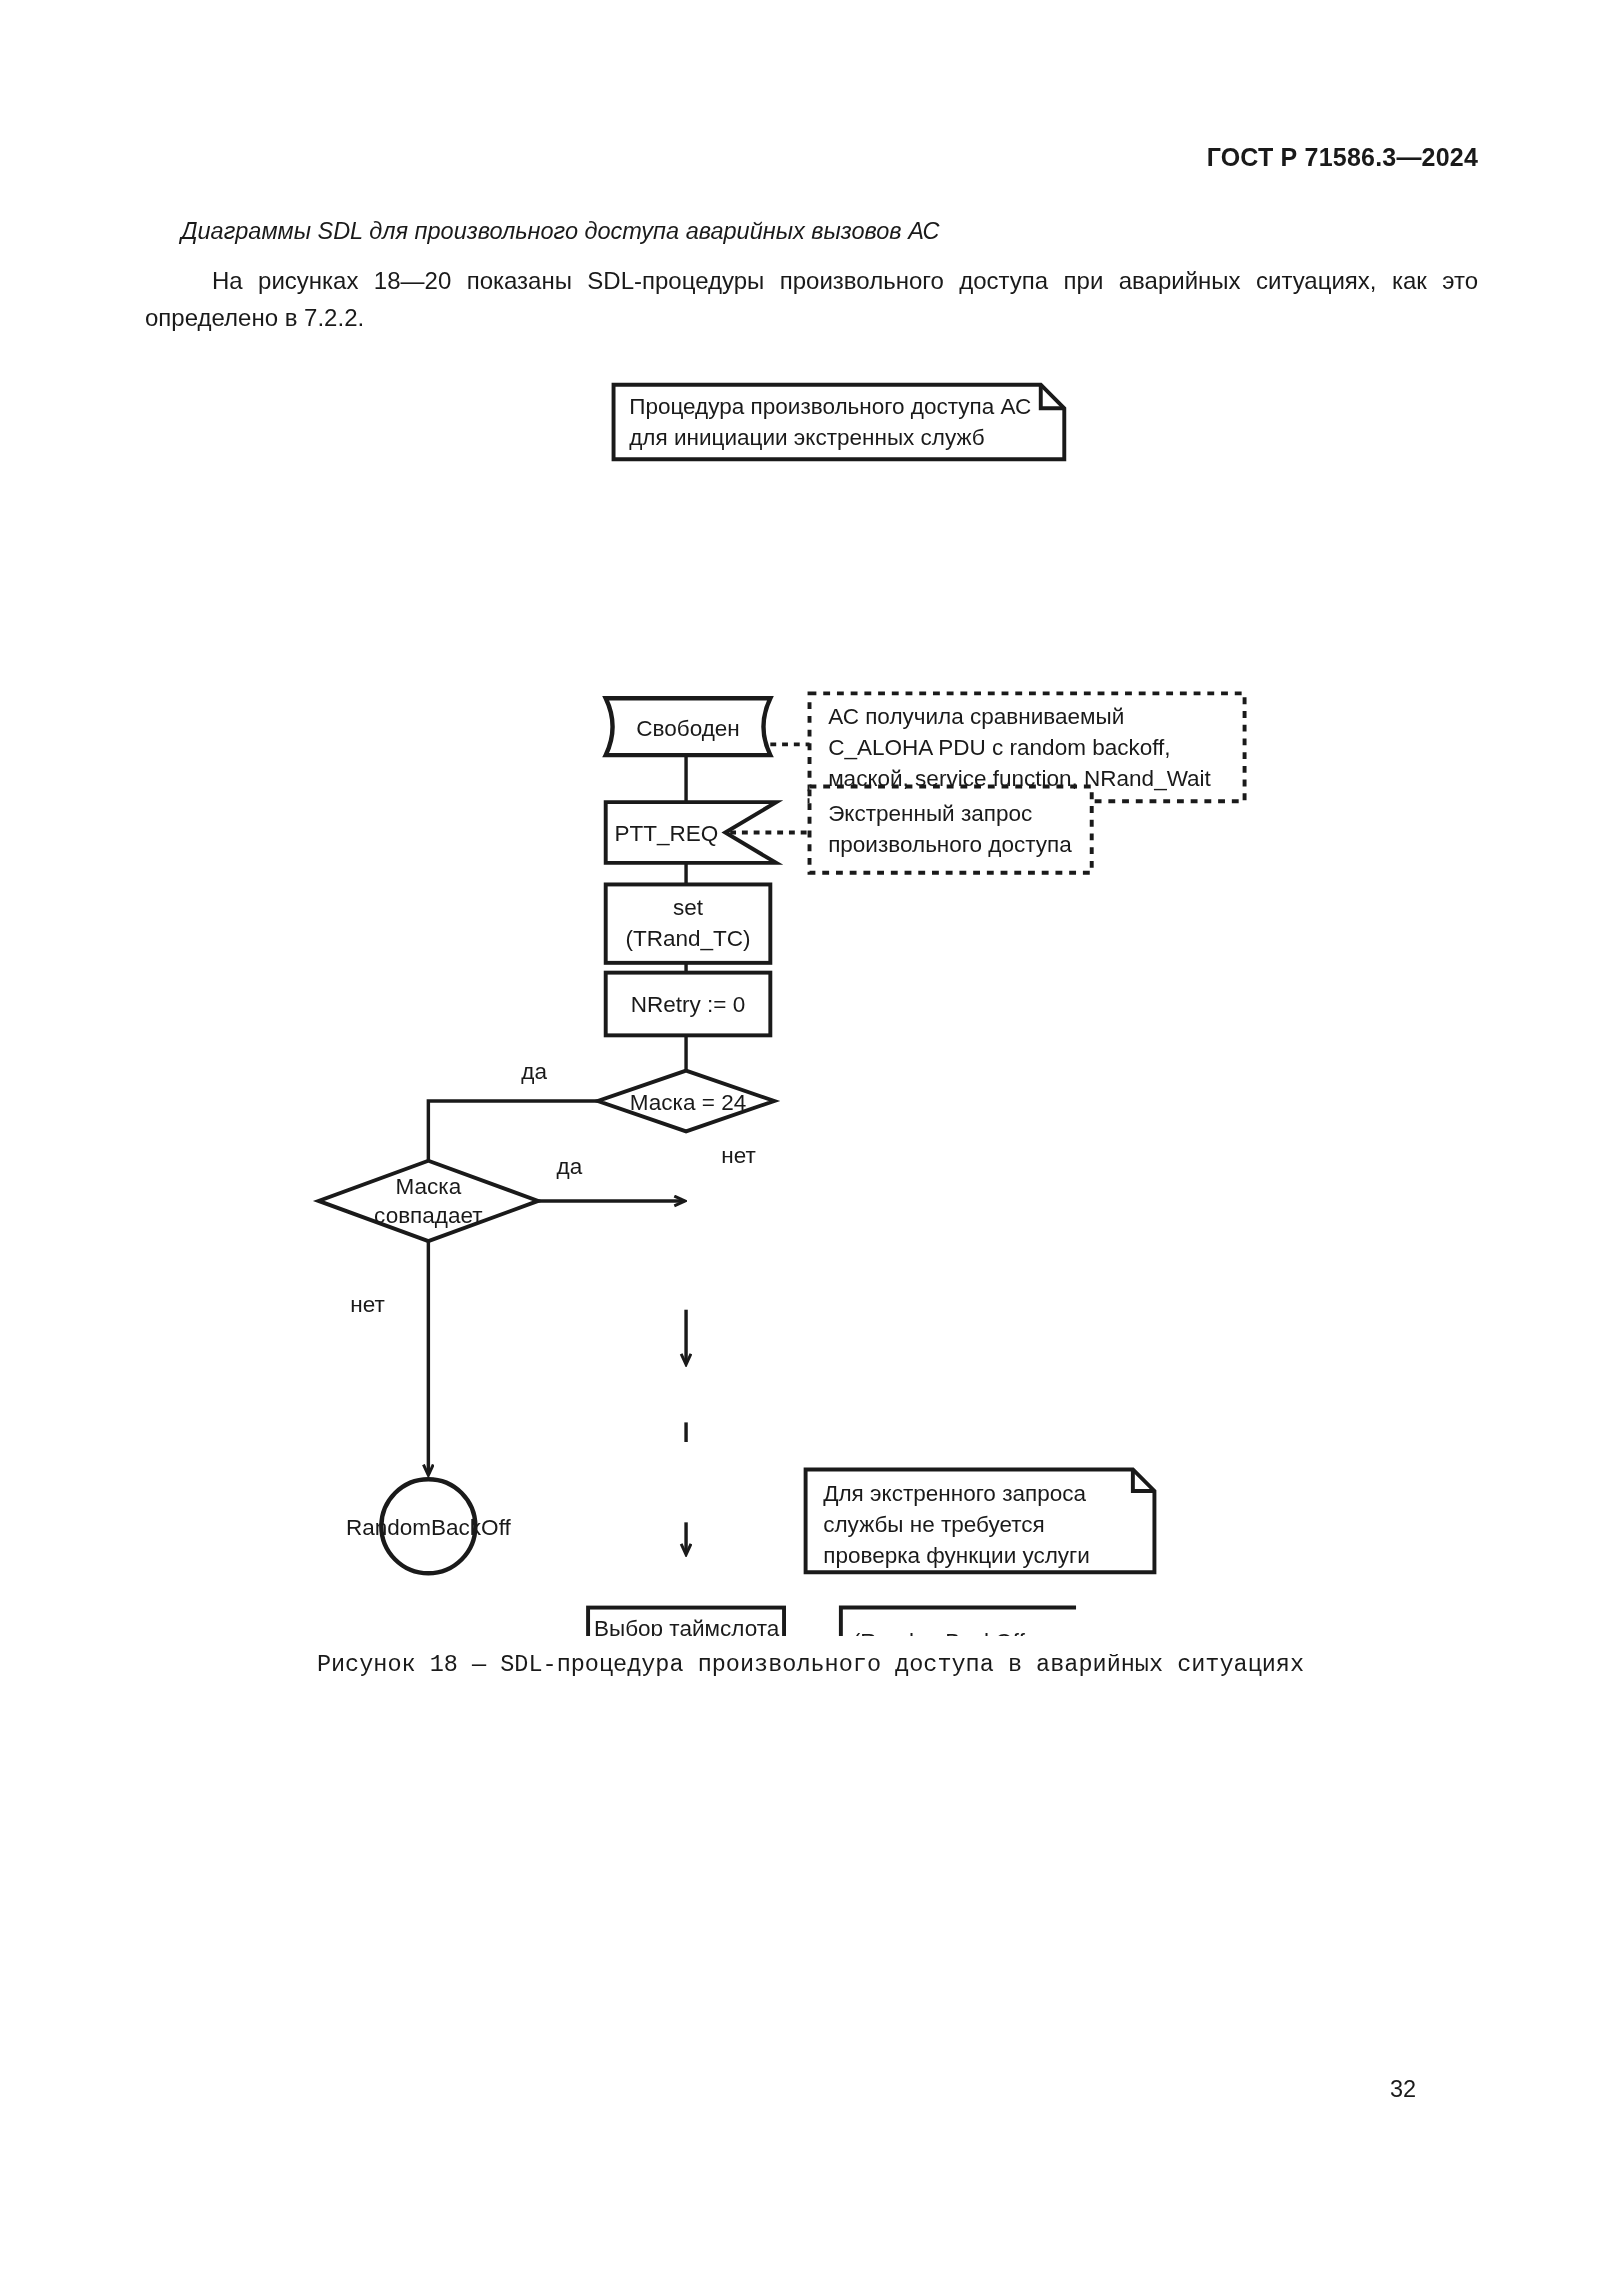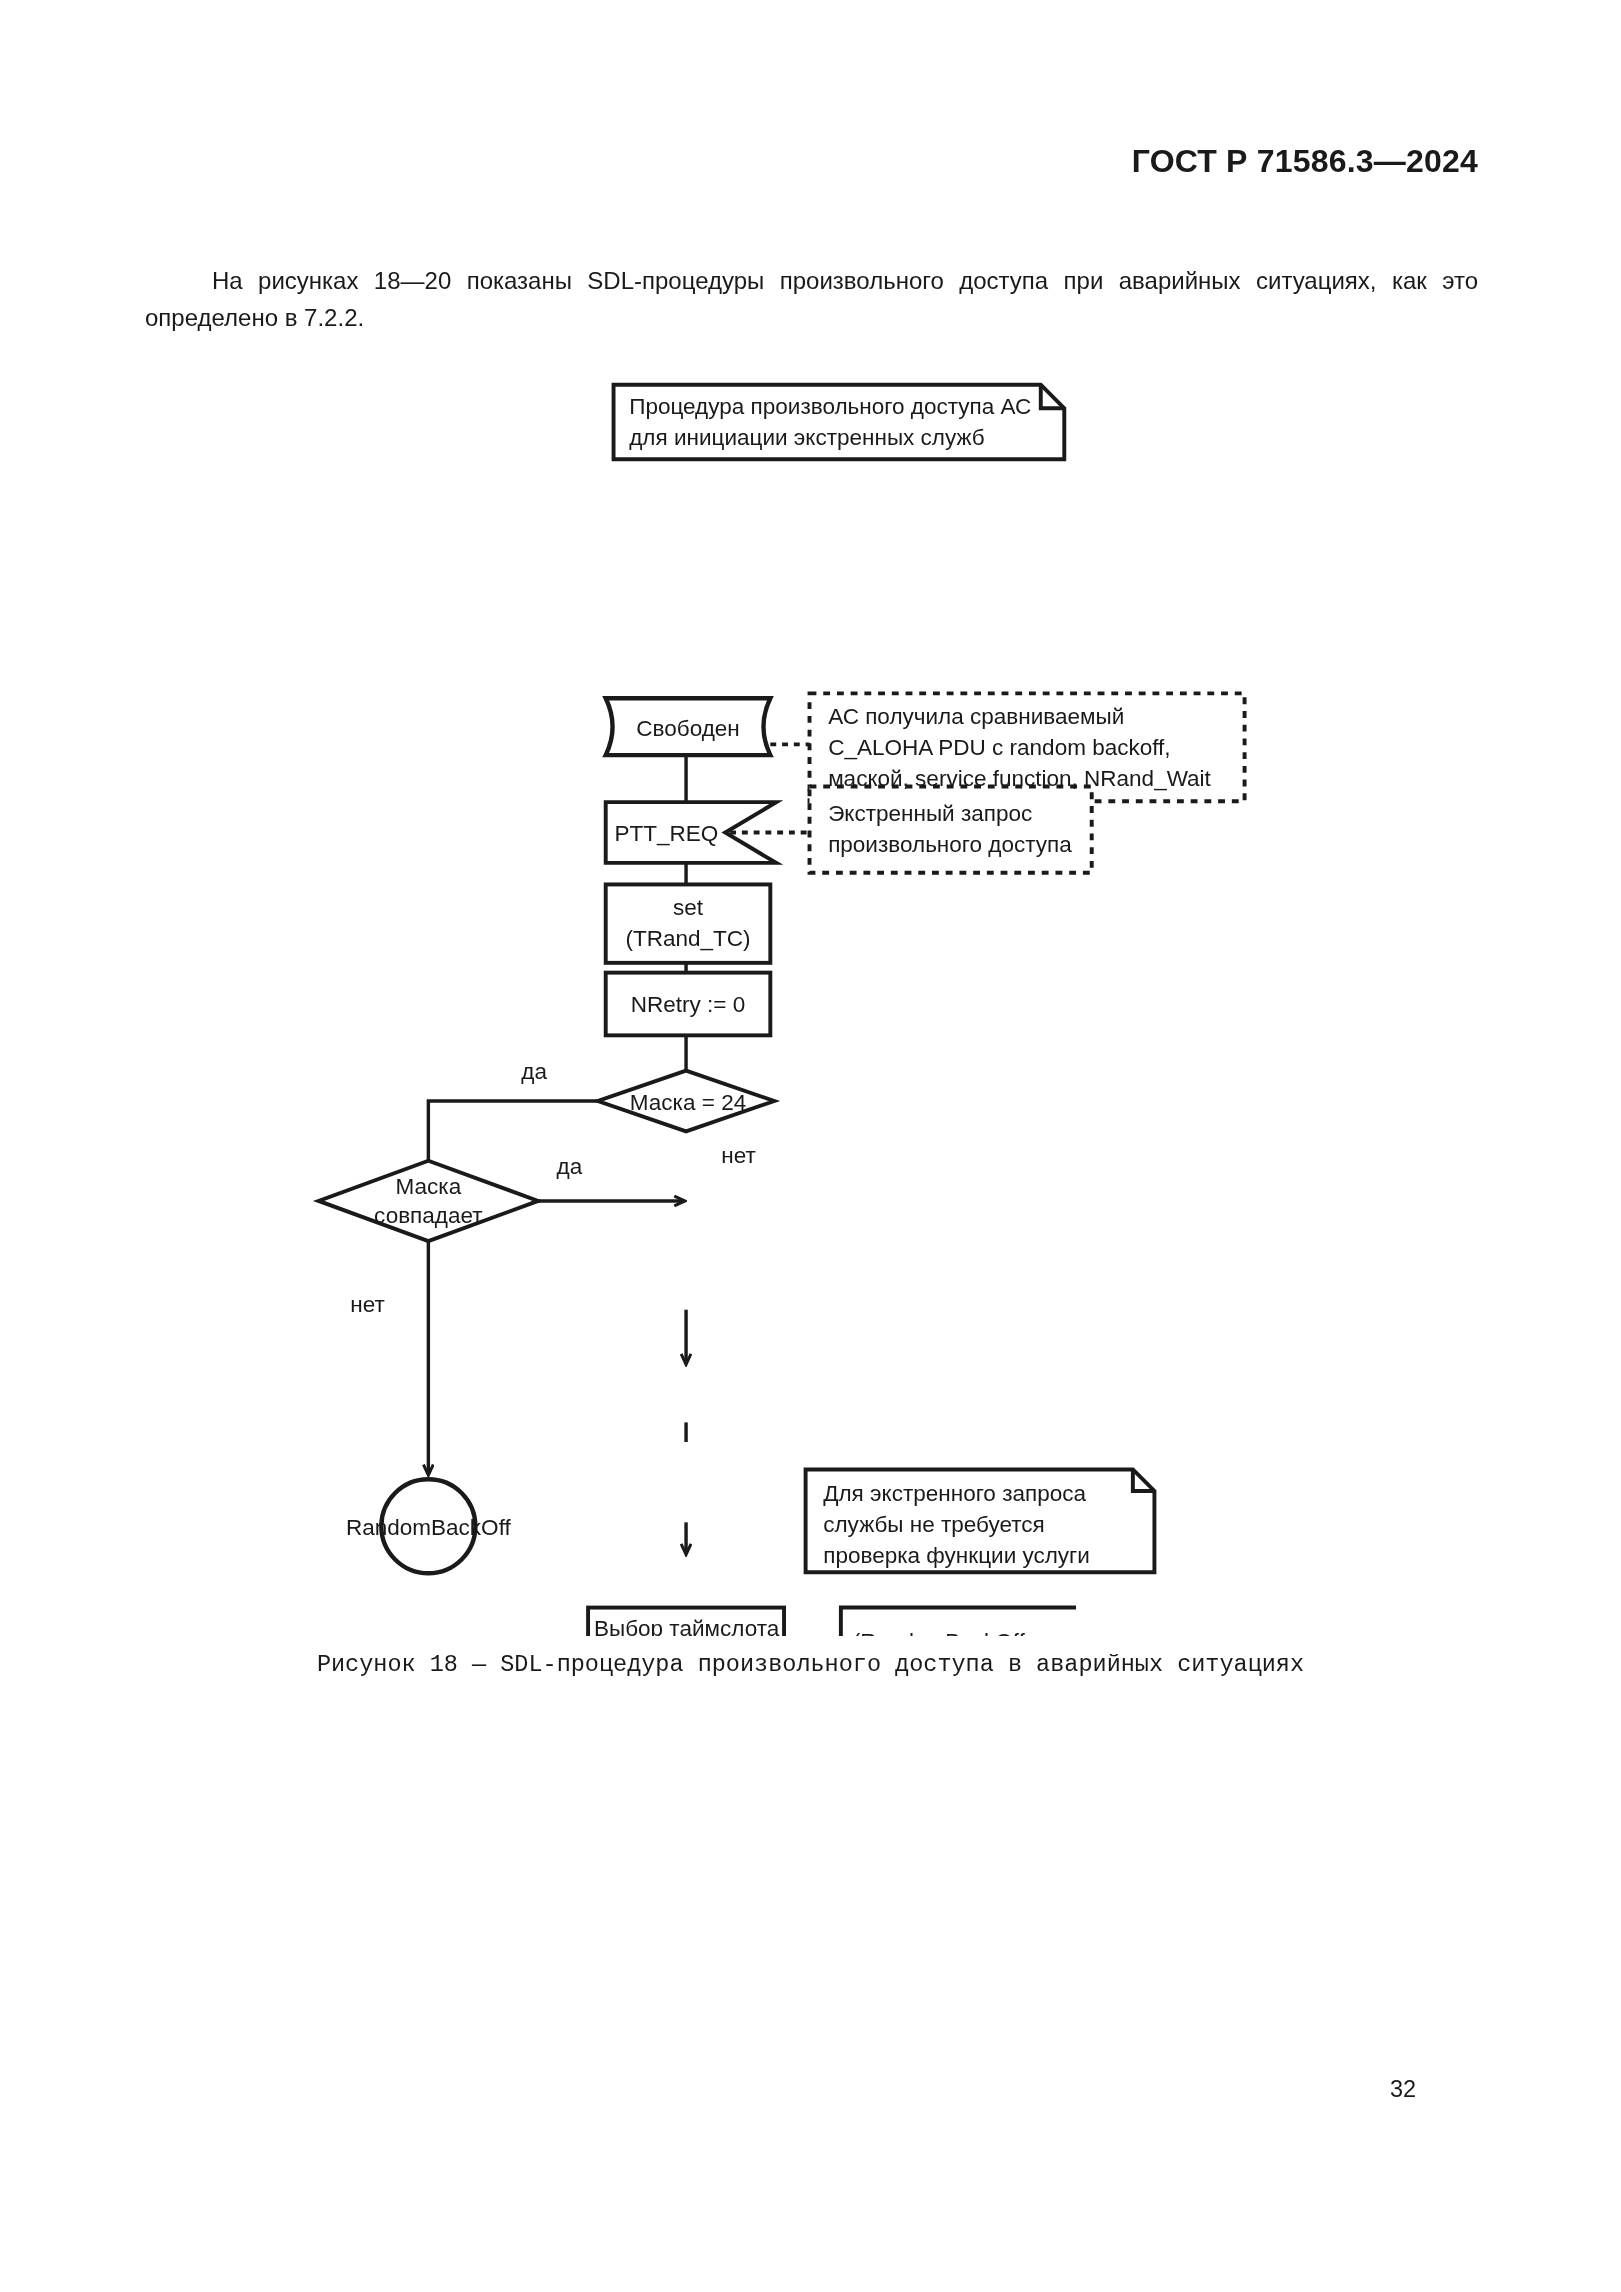--- a/index.html
+++ b/index.html
@@ -17,21 +17,21 @@
     height: 2293px;
     background: #ffffff;
     overflow: hidden;
   }
 
   
   .doc-header {
     position: absolute;
     top: 143px;
     right: 143px;
-    font-size: 32px;
+    font-size: 25px;
     font-weight: bold;
     letter-spacing: 0.2px;
     white-space: nowrap;
   }
 
   
   .sec-title {
     position: absolute;
     left: 181px;
     top: 218px;
@@ -86,20 +86,21 @@
     font-size: 23px;
   }
 </style>
 </head>
 <body>
 
 <div id="page">
 
   <div class="doc-header">ГОСТ Р 71586.3—2024</div>
 
+  <div class="sec-title">Диаграммы SDL для произвольного доступа аварийных вызовов АС</div>
 
   <div class="para">На рисунках 18—20 показаны SDL-процедуры произвольного доступа при аварийных ситуациях, как это определено в 7.2.2.</div>
 
   <div id="diagram">
     <svg width="1621" height="1313" viewBox="0 0 1654 1340" xmlns="http://www.w3.org/2000/svg">
       <defs>
         <marker id="arrow" markerWidth="14" markerHeight="14" refX="11" refY="6" orient="auto" markerUnits="userSpaceOnUse">
           <path d="M1,1 L12,6 L1,11" fill="none" stroke="#1a1a1a" stroke-width="3"></path>
         </marker>
       </defs>

